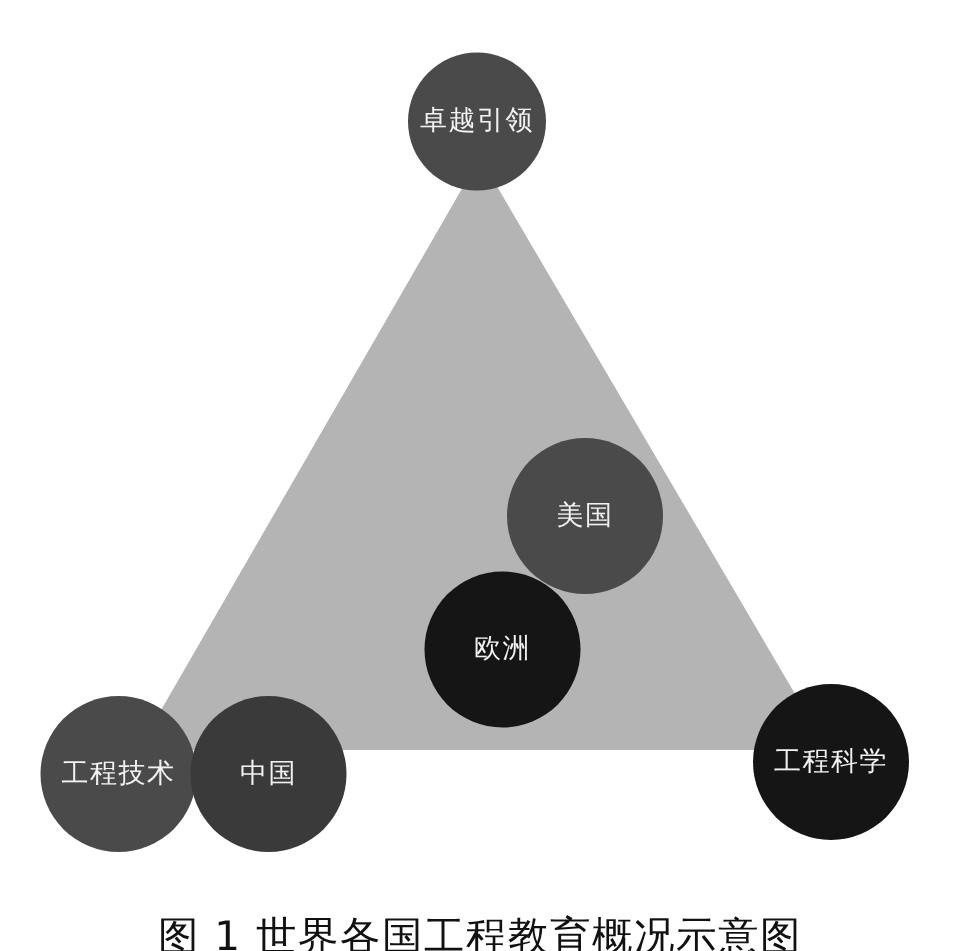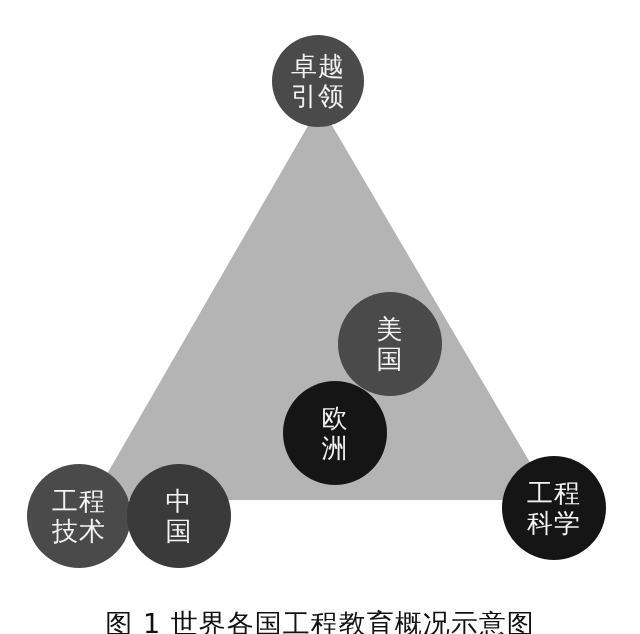--- a/index.html
+++ b/index.html
@@ -1,21 +1,21 @@
 <!DOCTYPE html>
 <html><head>
 <meta charset="utf-8">
 <style>
   html, body { margin: 0; padding: 0; background: #ffffff; }
   body { width: 640px; height: 634px; position: relative; overflow: hidden;
          font-family: "DejaVu Sans", sans-serif; }
   #diagram { position: absolute; left: 0; top: 0; width: 640px; height: 634px; }
-  .circle { position: absolute; border-radius: 50%; display: flex; flex-direction: column;
+  .circle { position: absolute; border-radius: 50%; display: flex; flex-direction: row;
             align-items: center; justify-content: center; color: #f2f2f2;
-            font-family: "DejaVu Sans", sans-serif; font-size: 26px; line-height: 30px; }
+            font-family: "DejaVu Sans", sans-serif; font-size: 18px; line-height: 30px; }
   .circle span { display: block; text-align: center; letter-spacing: 1px; }
   .caption { position: absolute; left: 0; width: 640px; top: 590px; text-align: center;
              font-family: "DejaVu Sans", sans-serif; font-size: 27px; color: #111;
              letter-spacing: 1px; margin-top: 16px; }
 </style>
 </head>
 <body>
 
 <div id="diagram">
   <svg width="640" height="634" style="position:absolute;left:0;top:0;">

